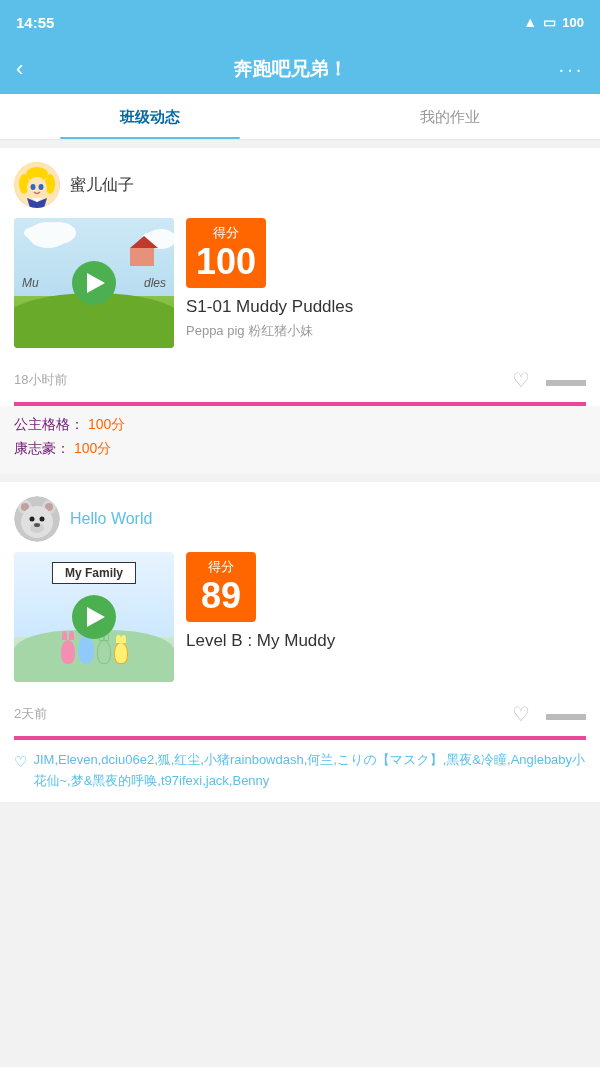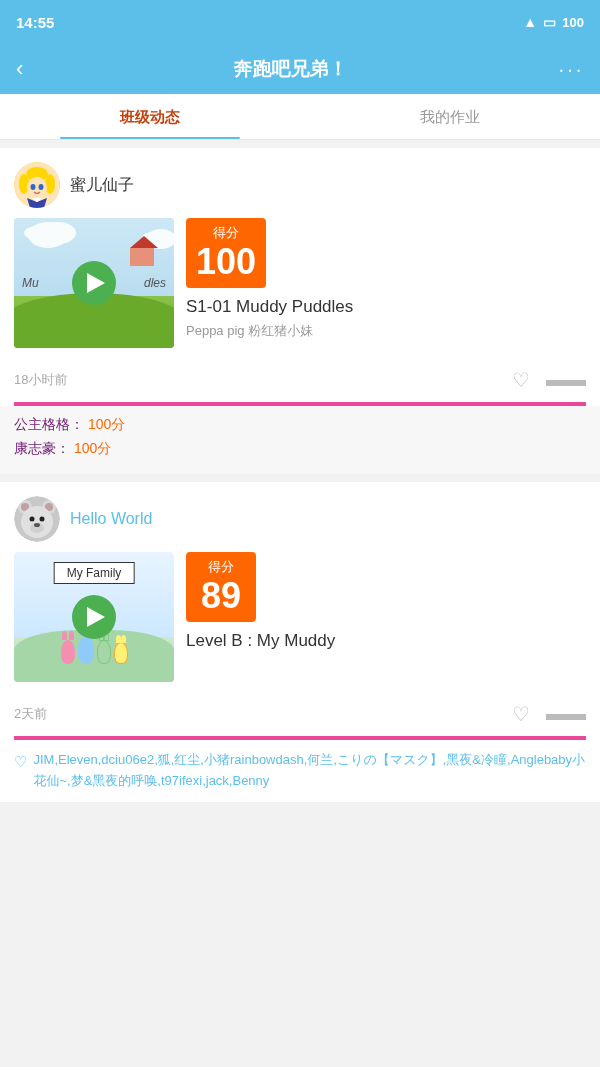--- a/index.html
+++ b/index.html
@@ -70,21 +70,21 @@
     .tab {
       flex: 1;
       text-align: center;
       padding: 14px 0 12px;
       font-size: 15px;
       color: #999;
       cursor: pointer;
       position: relative;
     }
     .tab.active {
-      color: #c2410c;
+      color: #0369a1;
       font-weight: 600;
     }
     .tab.active::after {
       content: '';
       position: absolute;
       bottom: 0;
       left: 20%;
       width: 60%;
       height: 2.5px;
       background: #5bbfea;
@@ -438,21 +438,21 @@
 
     <div class="post-content">
 
       <div class="thumb-wrap">
         <div class="thumb-bg-family">
 
           <div style="position:absolute;top:0;left:0;right:0;height:65%;background:linear-gradient(180deg,#e8f4ff 0%,#cce8ff 100%);"></div>
 
           <div style="position:absolute;bottom:0;left:0;right:0;height:40%;background:#a5d6a7;border-radius:40% 40% 0 0;"></div>
 
-          <div style="position:absolute;top:10px;left:50%;transform:translateX(-50%);background:white;border:1.5px solid #333;padding:3px 12px;font-size:12px;font-weight:400;color:#333;white-space:nowrap;">My Family</div>
+          <div style="position:absolute;top:10px;left:50%;transform:translateX(-50%);background:white;border:1.5px solid #333;padding:3px 12px;font-size:12px;font-weight:700;color:#333;white-space:nowrap;">My Family</div>
 
           <div style="position:absolute;bottom:18px;left:0;right:0;display:flex;justify-content:center;gap:3px;align-items:flex-end;">
 
             <div style="width:14px;height:24px;background:#f48fb1;border-radius:50% 50% 40% 40%;position:relative;">
               <div style="position:absolute;top:-9px;left:1px;width:5px;height:9px;background:#f48fb1;border-radius:50% 50% 0 0;"></div>
               <div style="position:absolute;top:-9px;right:1px;width:5px;height:9px;background:#f48fb1;border-radius:50% 50% 0 0;"></div>
             </div>
 
             <div style="width:16px;height:28px;background:#90caf9;border-radius:50% 50% 40% 40%;position:relative;">
               <div style="position:absolute;top:-10px;left:1px;width:5px;height:10px;background:#90caf9;border-radius:50% 50% 0 0;"></div>

